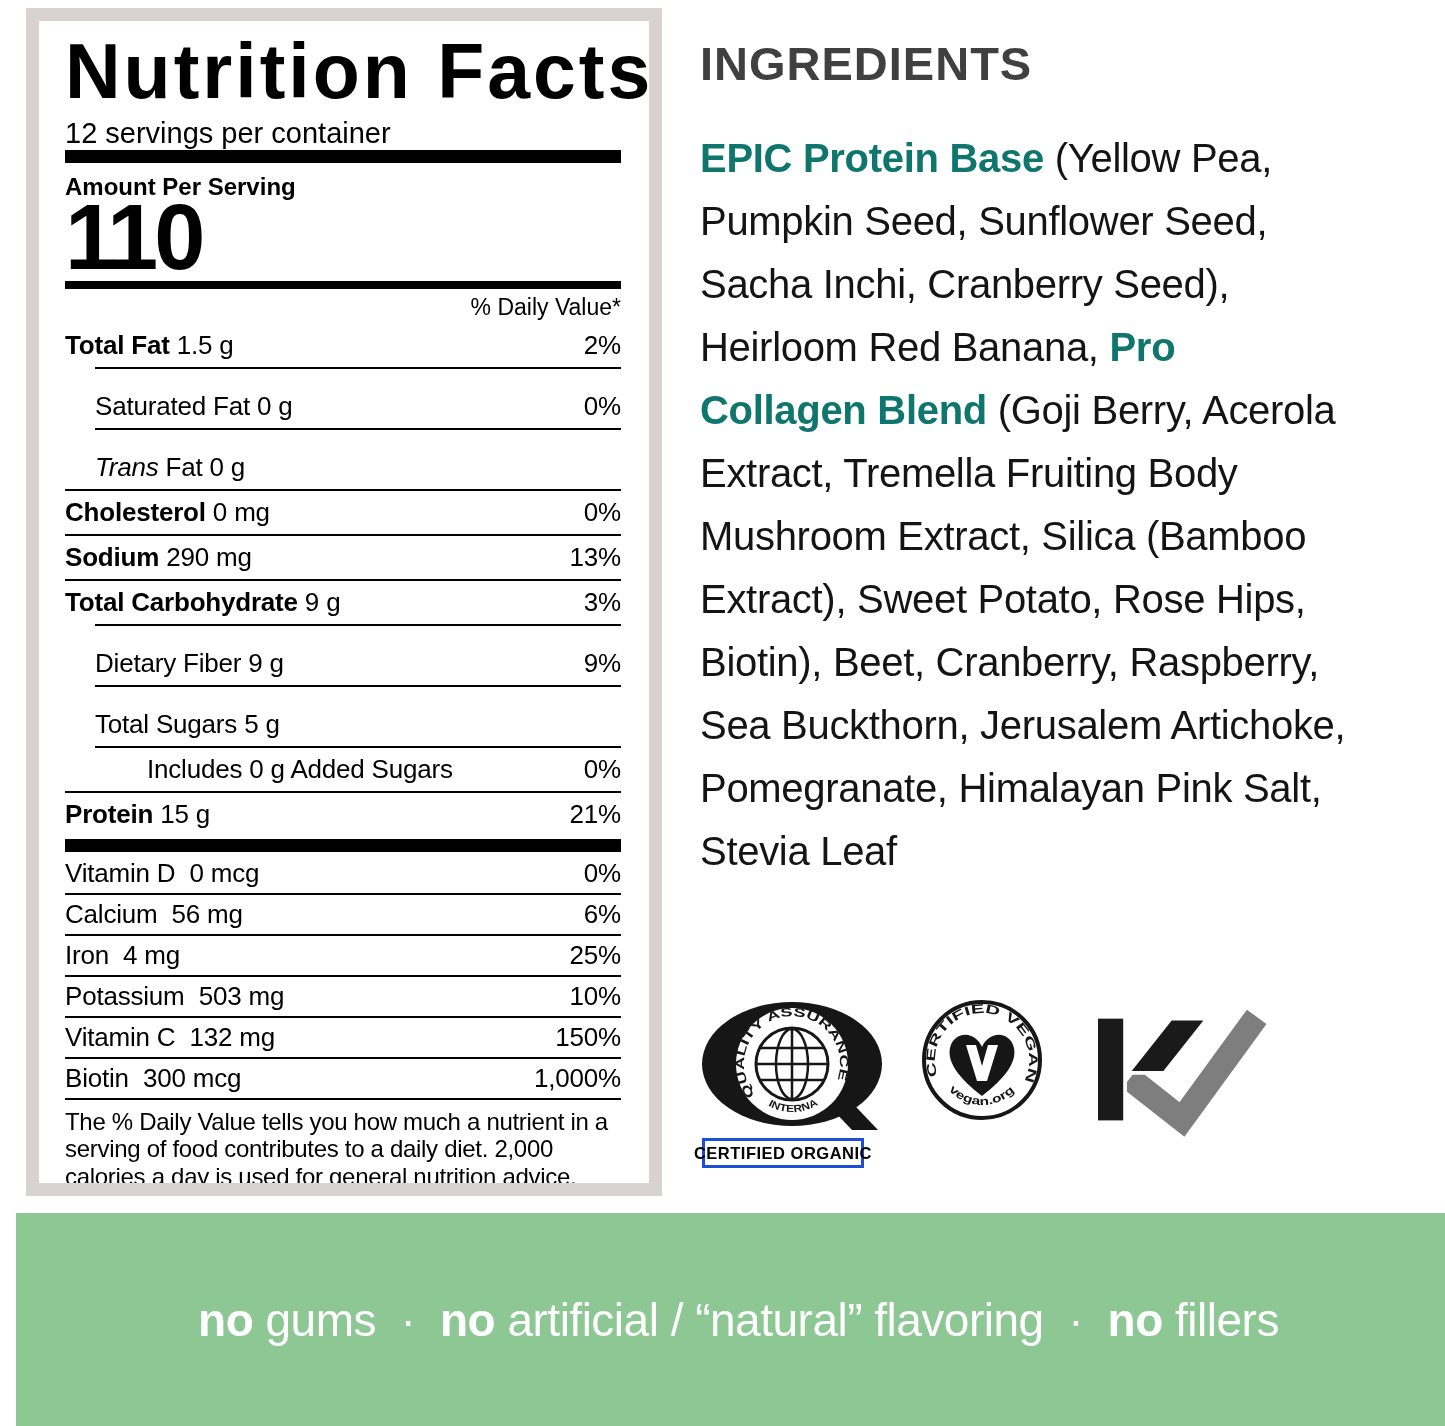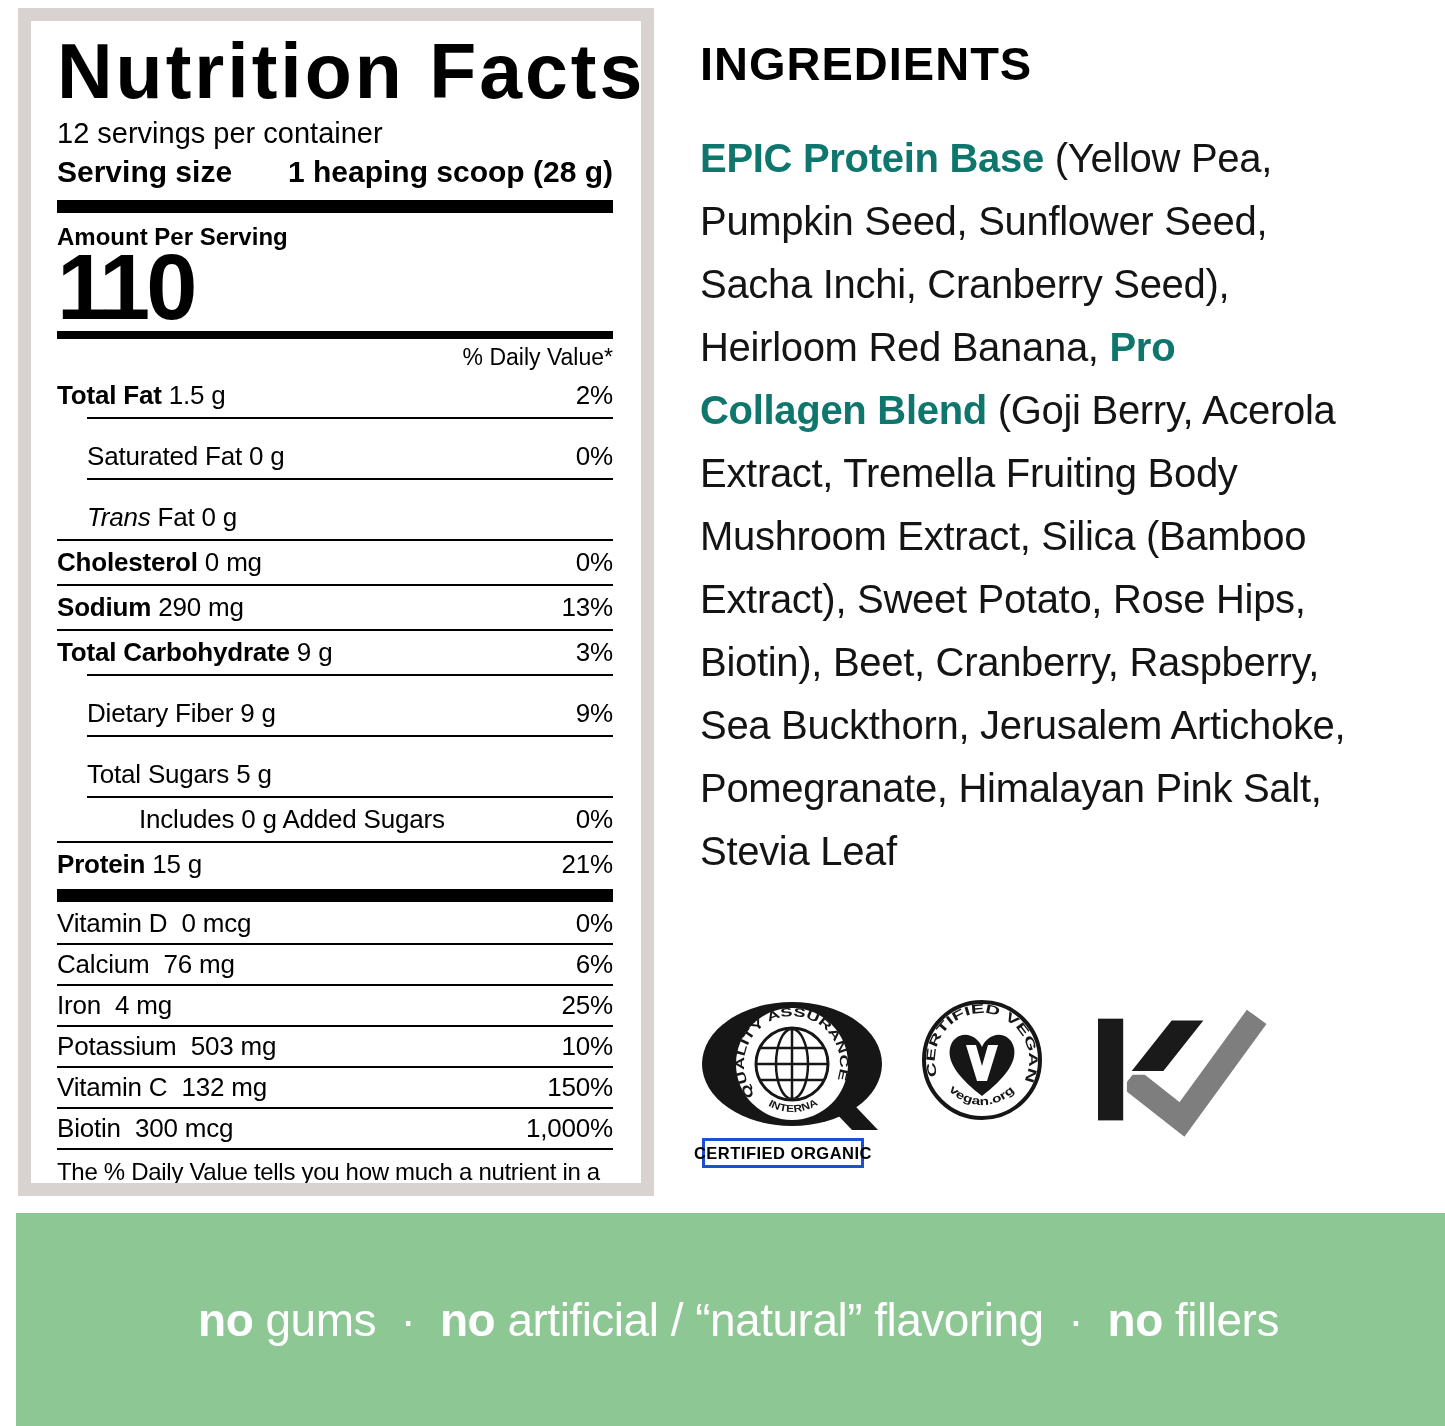--- a/index.html
+++ b/index.html
@@ -3,21 +3,21 @@
 <meta charset="utf-8">
 <style>
   html,body { margin:0; padding:0; background:#ffffff; }
   .page {
     position:relative; width:1445px; height:1426px; overflow:hidden;
     font-family:"Liberation Sans", sans-serif; color:#000; background:#fff;
   }
 
   
   .panel {
-    position:absolute; left:18px; top:8px; width:636px; height:1188px;
+    position:absolute; left:26px; top:8px; width:636px; height:1188px;
     box-sizing:border-box; border:13px solid #d8d3d0; background:#fff;
     padding:10px 28px 0 26px; overflow:hidden;
   }
   .nf-title { font-size:77px; font-weight:700; letter-spacing:3px; line-height:1.05; white-space:nowrap; }
   .nf-servings { font-size:29px; margin-top:5px; }
   .nf-servsize { display:flex; justify-content:space-between; font-size:30px; font-weight:700; margin-top:5px; padding-bottom:11px; }
   .bar-xl { height:13px; background:#000; }
   .bar-md { height:8px; background:#000; margin-top:6px; }
   .bar-lg { height:13px; background:#000; margin:3px 0 2px; }
   .nf-aps { font-size:24px; font-weight:700; margin-top:10px; }
@@ -60,24 +60,20 @@
   .banner-text .b { font-weight:700; }
 </style>
 </head>
 <body>
 
 <div class="page">
 
   <div class="panel">
     <div class="nf-title">Nutrition Facts</div>
     <div class="nf-servings">12 servings per container</div>
-    <div class="nf-servsize">
-      <span>Serving size</span>
-      <span>1 heaping scoop (28 g)</span>
-    </div>
     <div class="bar-xl"></div>
     <div class="nf-aps">Amount Per Serving</div>
     <div class="nf-calrow">
       <span class="nf-cal-value">110</span>
     </div>
     <div class="bar-md"></div>
     <div class="nf-dvh">% Daily Value*</div>
 
     <div class="nrow">
       <span class="nlabel"><b>Total Fat</b><i></i><span> 1.5 g</span></span>
@@ -129,21 +125,21 @@
       <span>21%</span>
     </div>
     <div class="bar-lg"></div>
 
     <div class="nrow vrow">
       <span class="nlabel"><b></b><i></i><span>Vitamin D  0 mcg</span></span>
       <span>0%</span>
     </div>
     <div class="sep"></div>
     <div class="nrow vrow">
-      <span class="nlabel"><b></b><i></i><span>Calcium  76 mg</span></span>
+      <span class="nlabel"><b></b><i></i><span>Calcium  56 mg</span></span>
       <span>6%</span>
     </div>
     <div class="sep"></div>
     <div class="nrow vrow">
       <span class="nlabel"><b></b><i></i><span>Iron  4 mg</span></span>
       <span>25%</span>
     </div>
     <div class="sep"></div>
     <div class="nrow vrow">
       <span class="nlabel"><b></b><i></i><span>Potassium  503 mg</span></span>
@@ -157,21 +153,21 @@
     <div class="sep"></div>
     <div class="nrow vrow">
       <span class="nlabel"><b></b><i></i><span>Biotin  300 mcg</span></span>
       <span>1,000%</span>
     </div>
 
     <div class="nf-footnote">The % Daily Value tells you how much a nutrient in a serving of food contributes to a daily diet. 2,000 calories a day is used for general nutrition advice.</div>
   </div>
 
   <div class="ingredients">
-    <h2 class="ing-title" style="color:#000000;">INGREDIENTS</h2>
+    <h2 class="ing-title" style="color:#404040;">INGREDIENTS</h2>
     <p class="ing-text"><b>EPIC Protein Base</b><span> (Yellow Pea, Pumpkin Seed, Sunflower Seed, Sacha Inchi, Cranberry Seed), Heirloom Red Banana, </span><b>Pro Collagen Blend</b><span> (Goji Berry, Acerola Extract, Tremella Fruiting Body Mushroom Extract, Silica (Bamboo Extract), Sweet Potato, Rose Hips, Biotin), Beet, Cranberry, Raspberry, Sea Buckthorn, Jerusalem Artichoke, Pomegranate, Himalayan Pink Salt, Stevia Leaf</span></p>
   </div>
 
   <div class="logos">
 
     <svg class="qai" width="186" height="136" viewBox="0 0 186 136">
       <ellipse cx="92" cy="64" rx="90" ry="62" fill="#161616"></ellipse>
       <path d="M112,88 L152,130 L178,130 L138,88 Z" fill="#161616"></path>
       <circle cx="92" cy="64" r="56" fill="#ffffff"></circle>
       <circle cx="92" cy="64" r="36" fill="#ffffff" stroke="#161616" stroke-width="3"></circle>

